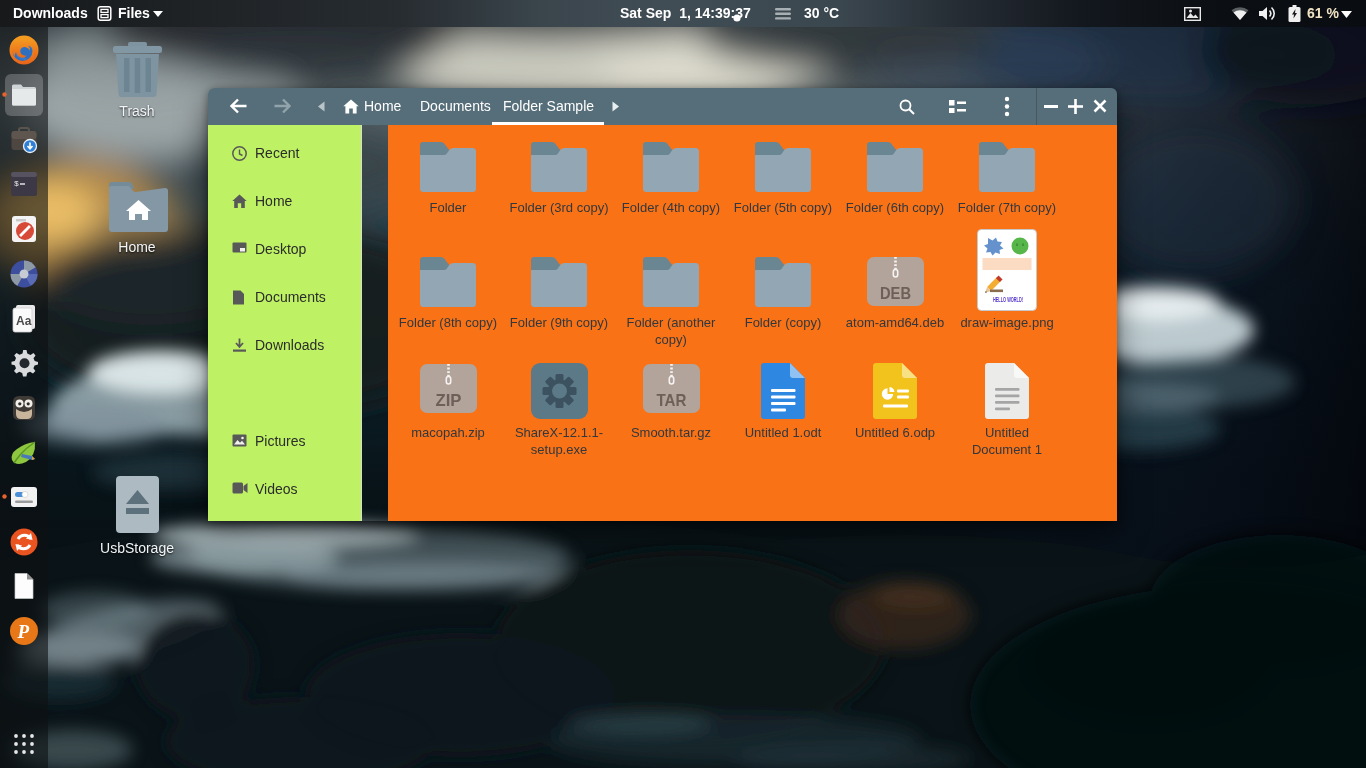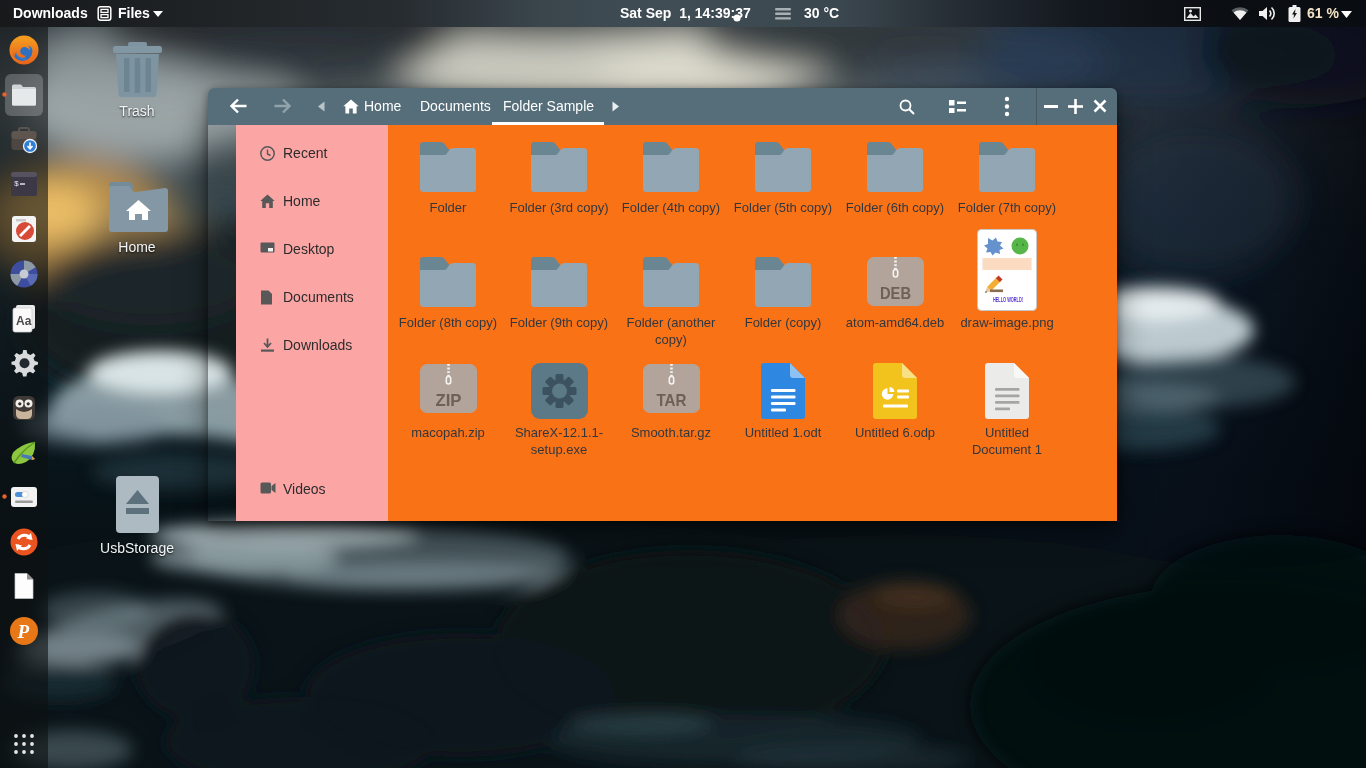--- a/index.html
+++ b/index.html
@@ -15,22 +15,22 @@
     background:rgba(14,16,19,0.60); }
   .dk { position:absolute; left:8px; width:32px; height:32px; }
 
   .desktop-label { position:absolute; color:#f2f5f7; font-size:14px; text-align:center;
     text-shadow:0 1px 2px rgba(0,0,0,0.85); width:120px; }
 
   #window { position:absolute; left:208px; top:88px; width:909px; height:433px;
     box-shadow:0 10px 30px rgba(0,0,0,0.5), 0 2px 8px rgba(0,0,0,0.4); border-radius:6px 6px 0 0; }
   #headerbar { position:absolute; top:0; left:0; width:909px; height:37px; background:#566e79;
     border-radius:6px 6px 0 0; color:#fff; }
-  #sidebar { position:absolute; top:37px; left:0; width:179px; height:396px; background:#fca5a5;
-    border-right:1px solid #dad9d8;margin-left:28px; }
+  #sidebar { position:absolute; top:37px; left:0; width:154px; height:396px; background:#bef264;
+    border-right:1px solid #dad9d8; }
   #content { position:absolute; top:37px; left:180px; width:729px; height:396px; background:#f97316; }
   .srow { position:absolute; left:0; width:179px; height:34px; color:#2c2c2c; font-size:14px; }
   .srow svg { position:absolute; left:24px; top:9px; }
   .srow .lbl { position:absolute; left:47px; top:8px; }
   .fitem { position:absolute; text-align:center; color:#32373e; font-size:13px; line-height:16.5px; }
   .fico { position:absolute; }
   .hbtxt { position:absolute; top:10px; font-size:14px; color:#fff; white-space:nowrap; }
 </style>
 </head>
 <body>
@@ -409,20 +409,28 @@
           </svg>
       <span class="lbl">Documents</span>
     </div>
     <div class="srow" style="top:204px;">
       <svg width="15" height="15" viewBox="0 0 15 15">
             <path d="M7.5 0.5 L7.5 8 M4 5 L7.5 9 L11 5" stroke="#585858" stroke-width="1.8" fill="none"></path>
             <rect x="1" y="11.5" width="13" height="2.2" fill="#585858"></rect>
           </svg>
       <span class="lbl">Downloads</span>
     </div>
+    <div class="srow" style="top:300px;">
+      <svg width="15" height="13" viewBox="0 0 15 13">
+            <rect x="0.5" y="0.5" width="14" height="12" rx="1" fill="#585858"></rect>
+            <path d="M2 10.5 L5.5 6 L8 8.8 L10 6.8 L13 10.5 Z" fill="#f2f1f0"></path>
+            <circle cx="10.5" cy="4" r="1.3" fill="#f2f1f0"></circle>
+          </svg>
+      <span class="lbl">Pictures</span>
+    </div>
     <div class="srow" style="top:348px;">
       <svg width="16" height="12" viewBox="0 0 16 12">
             <rect x="0.5" y="0.5" width="10.5" height="11" rx="1.5" fill="#585858"></rect>
             <path d="M11.5 4 L15.5 1 L15.5 11 L11.5 8 Z" fill="#585858"></path>
           </svg>
       <span class="lbl">Videos</span>
     </div>
   </div>
   <div id="content">
     <svg width="0" height="0" style="position:absolute;">

